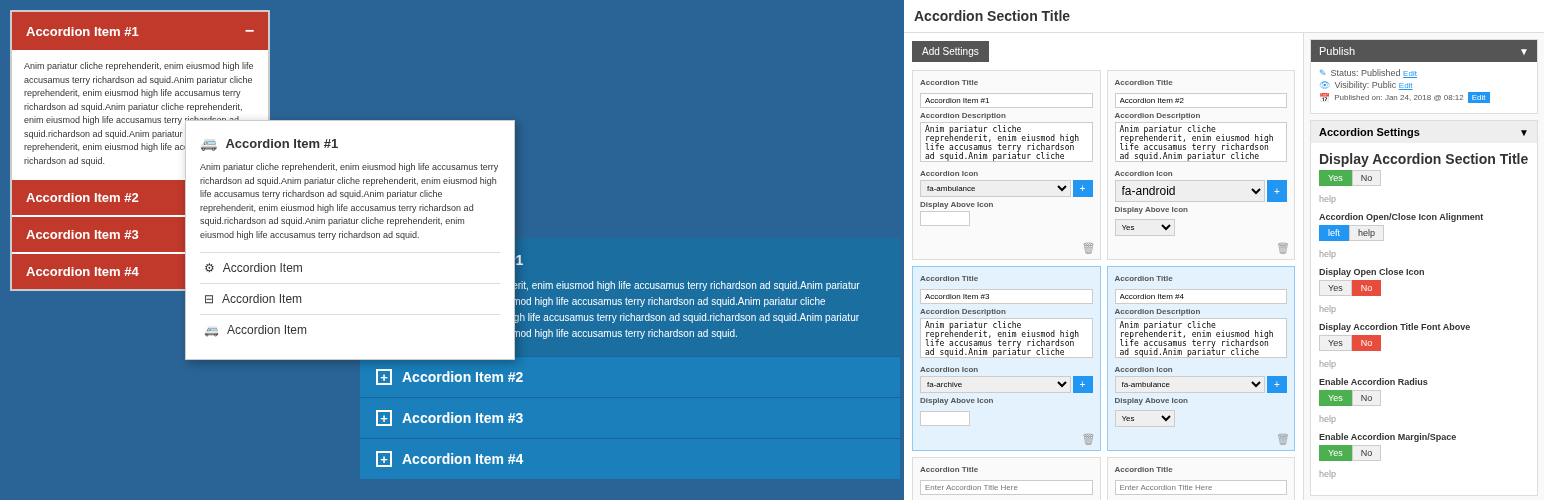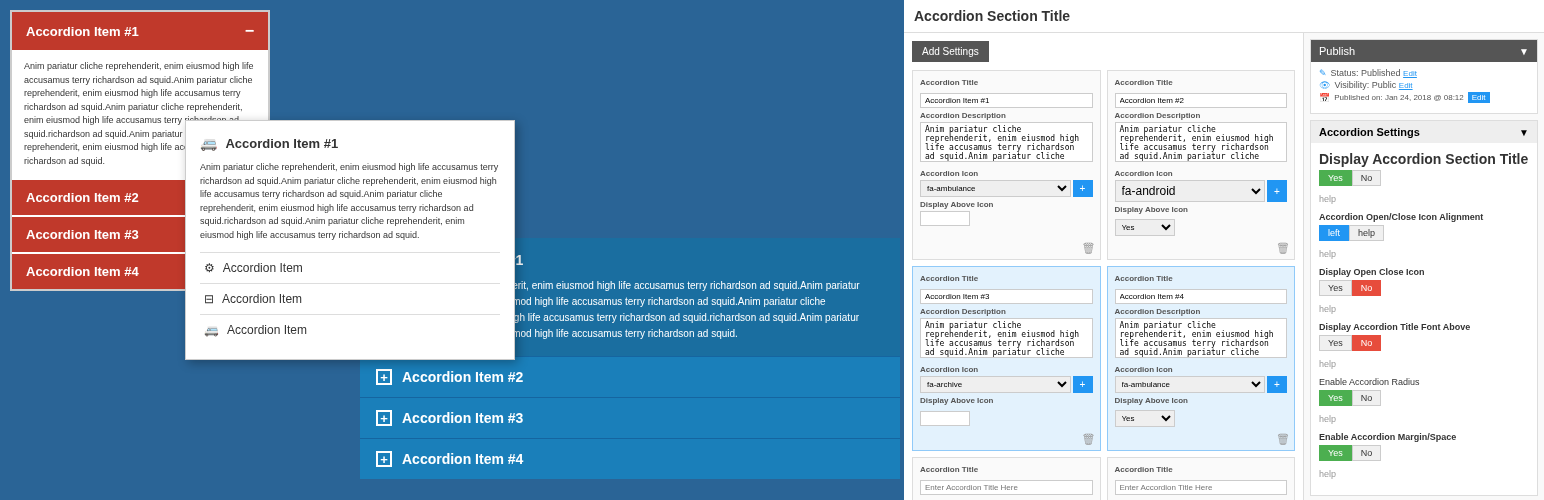--- a/index.html
+++ b/index.html
@@ -252,21 +252,21 @@
           <div style="margin-bottom: 6px;">
             <div style="font-size: 9px; color: #333; font-weight: bold; margin-bottom: 3px;">Display Accordion Title Font Above</div>
             <div style="display: flex; gap: 0; margin-bottom: 2px;">
               <button style="padding: 2px 8px; font-size: 9px; border: 1px solid #ccc; cursor: pointer; background: #f0f0f0; color: #333;">Yes</button>
               <button style="padding: 2px 8px; font-size: 9px; border: 1px solid #ccc; cursor: pointer; background: #e74c3c; color: white; border-color: #e74c3c;">No</button>
             </div>
             <a href="#" style="color: #999; font-size: 9px; text-decoration: none;">help</a>
           </div>
 
           <div style="margin-bottom: 6px;">
-            <div style="font-size: 9px; color: #333; font-weight: normal; margin-bottom: 3px;">Enable Accordion Radius</div>
+            <div style="font-size: 9px; color: #333; font-weight: bold; margin-bottom: 3px;">Enable Accordion Radius</div>
             <div style="display: flex; gap: 0; margin-bottom: 2px;">
               <button style="padding: 2px 8px; font-size: 9px; border: 1px solid #ccc; cursor: pointer; background: #4CAF50; color: white; border-color: #4CAF50;">Yes</button>
               <button style="padding: 2px 8px; font-size: 9px; border: 1px solid #ccc; cursor: pointer; background: #f0f0f0; color: #333;">No</button>
             </div>
             <a href="#" style="color: #999; font-size: 9px; text-decoration: none;">help</a>
           </div>
 
           <div style="margin-bottom: 6px;">
             <div style="font-size: 9px; color: #333; font-weight: bold; margin-bottom: 3px;">Enable Accordion Margin/Space</div>
             <div style="display: flex; gap: 0; margin-bottom: 2px;">

